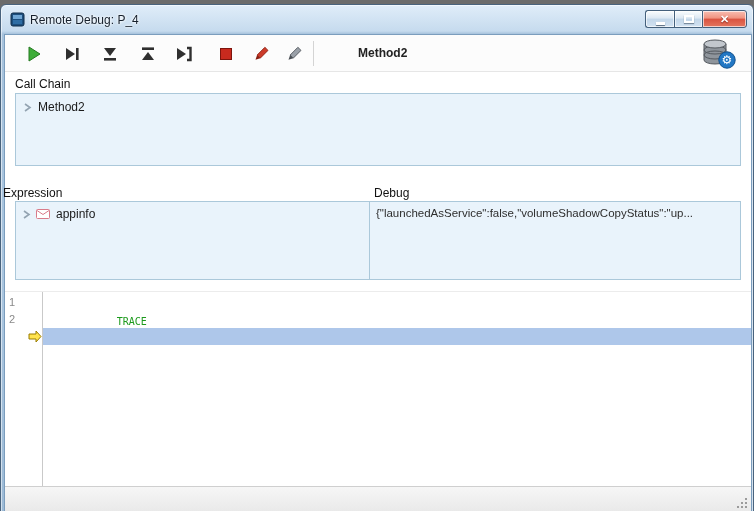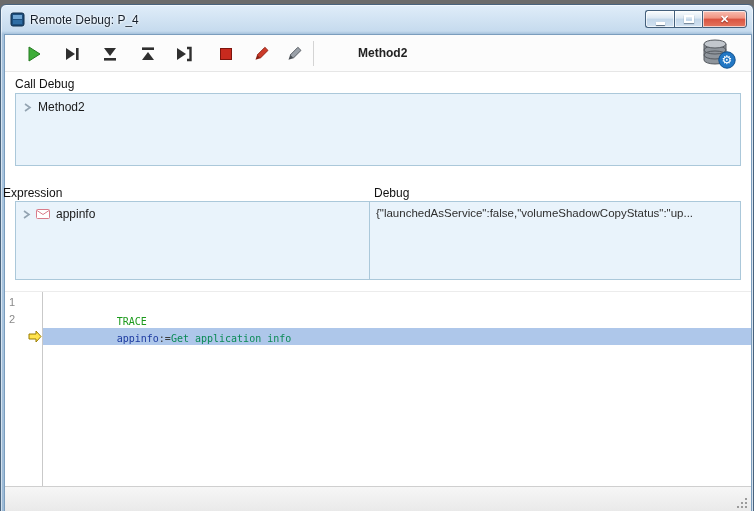--- a/index.html
+++ b/index.html
@@ -149,21 +149,21 @@
     <svg class="db-icon" width="38" height="32" viewBox="0 0 38 32">
       <path d="M5,6 v16 a11,4 0 0 0 22,0 v-16" fill="#8f959c" stroke="#54595f"></path>
       <ellipse cx="16" cy="12" rx="11" ry="4" fill="none" stroke="#54595f"></ellipse>
       <ellipse cx="16" cy="17" rx="11" ry="4" fill="none" stroke="#54595f"></ellipse>
       <ellipse cx="16" cy="6" rx="11" ry="4" fill="#c2c7cd" stroke="#54595f"></ellipse>
       <circle cx="28" cy="22" r="8.2" fill="#2277c4" stroke="#10508c"></circle>
       <text x="28" y="26.2" font-size="12" fill="#ffffff" text-anchor="middle" font-family="'DejaVu Sans',sans-serif">⚙</text>
     </svg>
   </div>
 
-  <div class="abs sec-label" style="left:14px; top:72px">Call Debug</div>
+  <div class="abs sec-label" style="left:14px; top:72px">Call Chain</div>
   <div class="abs panel" style="left:14px; top:88px; width:387px; height:73px"></div>
   <div class="abs panel" style="left:400px; top:88px; width:340px; height:73px; border-left:none"></div>
   <div class="tree-row" style="left:22px; top:95px">
     <svg class="chev" width="9" height="11" viewBox="0 0 9 11">
       <path d="M2,2 L7,5.5 L2,9" stroke="#93a3b1" stroke-width="1.6" fill="none"></path>
     </svg>
     <span style="margin-left:6px">Method2</span>
   </div>
 
   <div class="abs sec-label" style="left:2px; top:181px">Expression</div>
@@ -189,23 +189,20 @@
 
     <div class="lnum" style="top: 2px; color: rgb(138, 138, 138);">1</div>
     <div class="lnum" style="top: 19px; color: rgb(138, 138, 138);">2</div>
 
     <svg class="exec-arrow" style="top:38px" width="14" height="13" viewBox="0 0 14 13">
       <polygon points="1,4 8,4 8,1 13,6.5 8,12 8,9 1,9" fill="#ffe34d" stroke="#9a7d00"></polygon>
     </svg>
 
     <div class="code-line" style="top:2px">
       <span class="tok" style="color: rgb(28, 154, 28);">TRACE</span>
-    </div>
-    <div class="code-line" style="top:19px">
-      <span class="tok" style="color: rgb(28, 58, 160);">appinfo</span><span class="tok" style="color: rgb(60, 60, 60);">:=</span><span class="tok" style="color: rgb(10, 138, 85);">Get application info</span>
     </div>
     <div class="code-line" style="top:36px"></div>
   </div>
 
   <div class="abs statusbar">
     <svg class="grip" width="12" height="12" viewBox="0 0 12 12">
       <g fill="#9b9b9b">
         <rect x="9" y="1" width="2" height="2"></rect>
         <rect x="9" y="5" width="2" height="2"></rect>
           <rect x="5" y="5" width="2" height="2"></rect>

